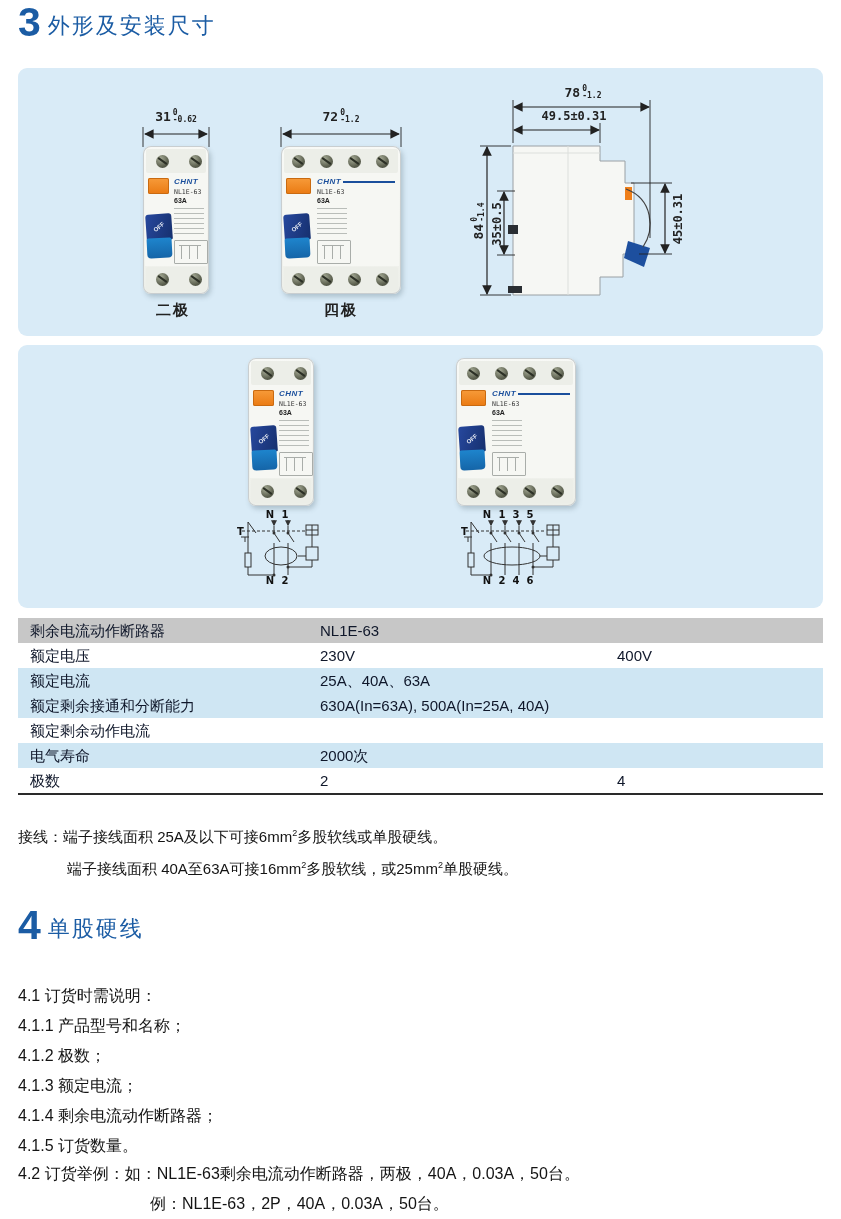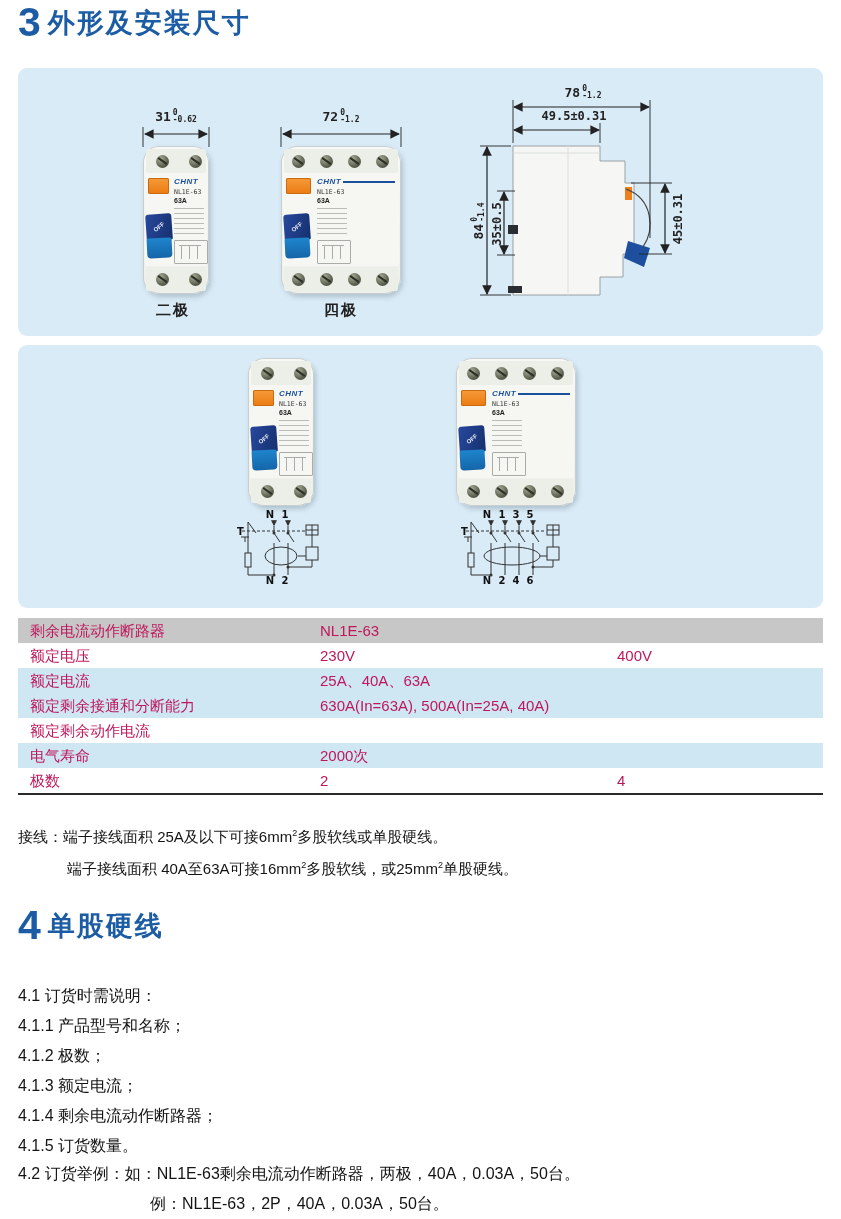--- a/index.html
+++ b/index.html
@@ -2,29 +2,29 @@
 <html><head>
 <meta charset="utf-8">
 <style>
   html,body{margin:0;padding:0;background:#fff}
   .page{position:relative;width:841px;height:1219px;background:#fff;overflow:hidden;
         font-family:"Liberation Sans","DejaVu Sans",sans-serif;color:#111}
 
   
   .sec-head{position:absolute;display:flex;align-items:flex-end;gap:7px;color:#1b5ca4}
   .sec-num{font-size:41px;font-weight:bold;line-height:.85}
-  .sec-title{font-size:27px;font-weight:bold;line-height:1;padding-bottom:3px;letter-spacing:2px}
+  .sec-title{font-size:22px;font-weight:normal;line-height:1;padding-bottom:3px;letter-spacing:2px}
 
   
   .panel{position:absolute;left:18px;width:805px;background:#d9ebf7;border-radius:9px}
   #panel1{top:68px;height:268px}
   #panel2{top:345px;height:263px}
 
   
-  .breaker{position:absolute;background:linear-gradient(#f8f9f6,#edefe9);border-radius:16px;
+  .breaker{position:absolute;background:linear-gradient(#f8f9f6,#edefe9);border-radius:8px;
            box-shadow:inset 0 0 0 1px #c9ced0,2px 3px 5px rgba(70,90,100,.28)}
   .b2{width:66px;height:148px}
   .b4{width:120px;height:148px}
   .b-strip{position:absolute;left:3px;right:3px;height:24px;background:#eceee8;border-radius:2px;
            display:flex;align-items:center}
   .b-strip.top{top:3px}
   .b-strip.bot{bottom:3px}
   .b2 .b-strip{padding-left:10px;gap:20px}
   .b4 .b-strip{padding-left:8px;gap:15px}
   .screw{width:13px;height:13px;border-radius:50%;flex:0 0 auto;position:relative;
@@ -69,21 +69,21 @@
   .dim i{font-style:normal}
   .dim.rot{transform:rotate(-90deg)}
 
   svg.linework{position:absolute;overflow:visible}
   .dl{stroke:#222;stroke-width:1.2}
   .el{stroke:#222;stroke-width:.9}
   .wtext{font-family:"DejaVu Sans","Liberation Sans",sans-serif;font-size:10px;font-weight:bold;fill:#111}
 
   
   .spec-table{position:absolute;left:18px;top:618px;width:805px;border-bottom:2px solid #2a2a2a}
-  .srow{display:flex;height:25px;line-height:25px;font-size:15px;color:#be185d}
+  .srow{display:flex;height:25px;line-height:25px;font-size:15px;color:#0f172a}
   .srow .c1{width:302px;padding-left:12px;box-sizing:border-box}
   .srow .c2{width:297px}
   .srow .c3{flex:1}
   .srow.hdr{background:#c7c7c7}
   .srow.alt{background:#cfe6f3}
 
   
   .note{position:absolute;font-size:15px;color:#141414}
   .note sup{font-size:9px}
   .olist-item{position:absolute;left:18px;font-size:16px;color:#141414}

